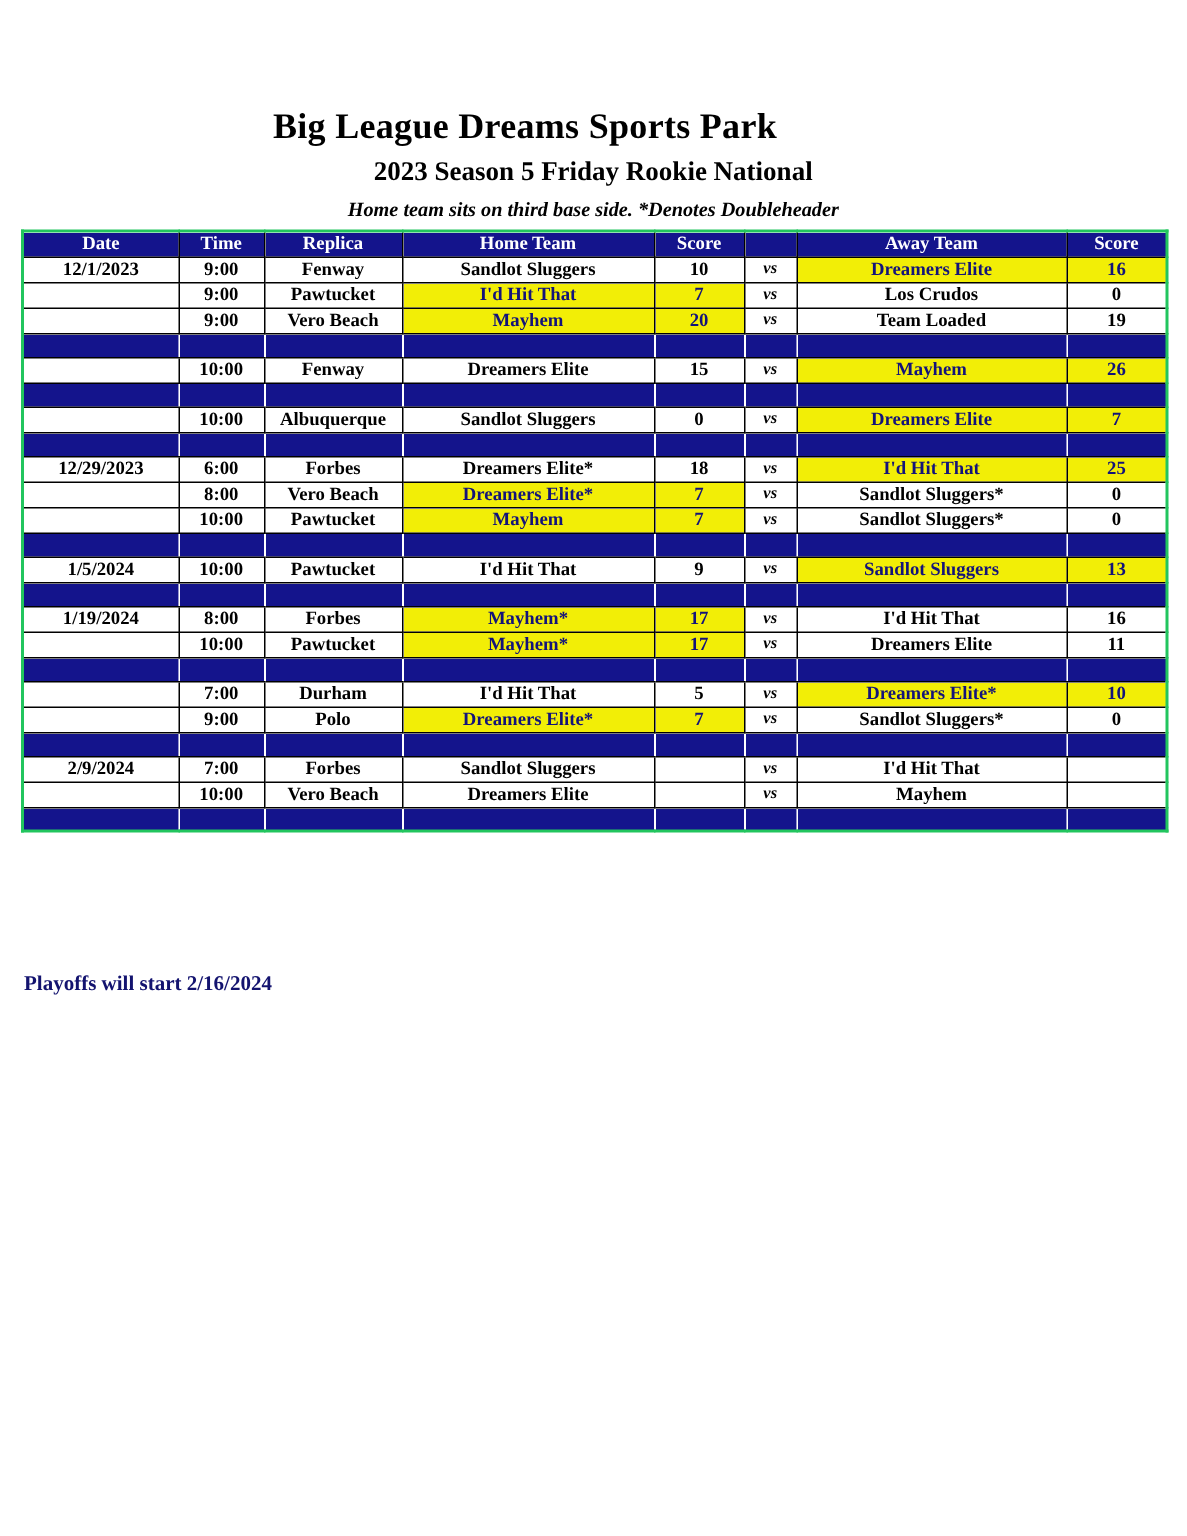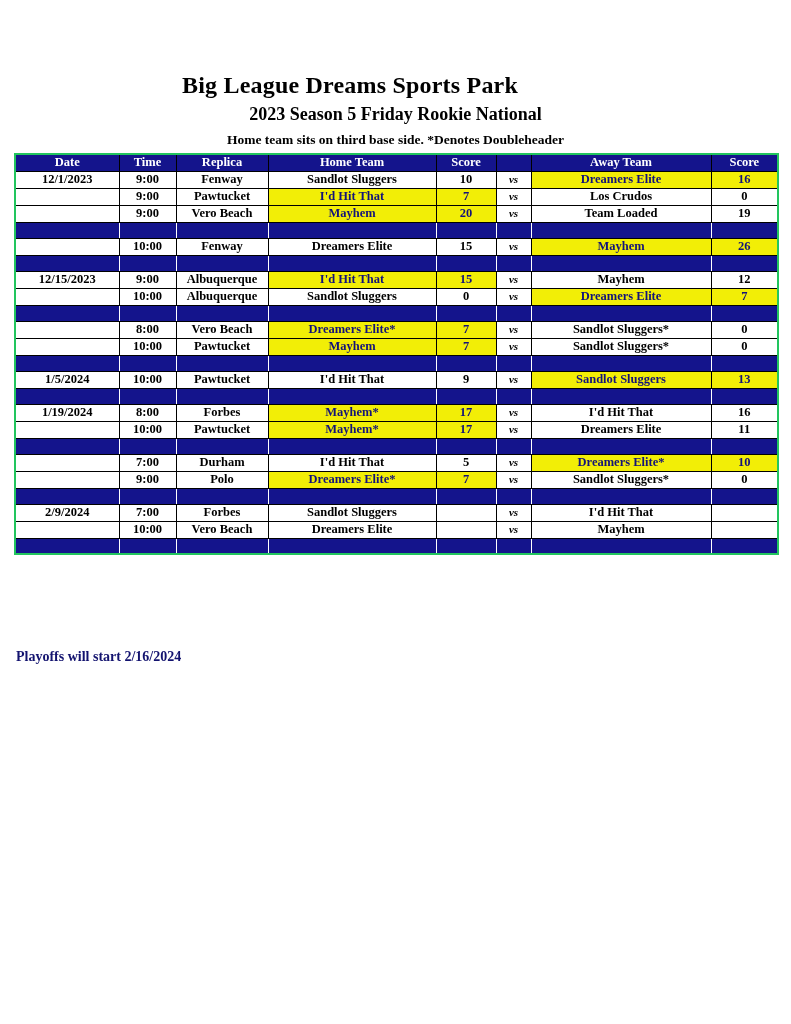--- a/index.html
+++ b/index.html
@@ -15,21 +15,21 @@
   .page-title{
     position:absolute;top:72px;left:0;width:700px;text-align:center;
     font-size:24px;font-weight:bold;letter-spacing:.2px;
   }
   .page-subtitle{
     position:absolute;top:104px;left:0;width:791px;text-align:center;
     font-size:18px;font-weight:bold;
   }
   .page-note{
     position:absolute;top:132px;left:0;width:791px;text-align:center;
-    font-size:13.5px;font-weight:bold;
+    font-size:13.5px;font-weight:bold;font-style:italic;
   }
   table.sched{
     position:absolute;top:153px;left:14px;width:763px;
     border-collapse:collapse;table-layout:fixed;
     border:2px solid #22c55e;
   }
   .sched th,.sched td{
     border:1.5px solid #000;height:17px;padding:0 2px;
     text-align:center;vertical-align:middle;
     font-size:12.5px;font-weight:bold;line-height:1.1;
@@ -137,48 +137,48 @@
         <td></td>
         <td></td>
         <td></td>
         <td></td>
         <td></td>
         <td></td>
         <td></td>
         <td></td>
       </tr>
       <tr>
-        <td>12/15/2023</td>
-        <td>9:00</td>
-        <td>Albuquerque</td>
-        <td class="win">I'd Hit That</td>
-        <td class="win">15</td>
-        <td class="vs">vs</td>
-        <td>Mayhem</td>
-        <td>12</td>
-      </tr>
-      <tr>
         <td></td>
         <td>10:00</td>
         <td>Albuquerque</td>
         <td>Sandlot Sluggers</td>
         <td>0</td>
         <td class="vs">vs</td>
         <td class="win">Dreamers Elite</td>
         <td class="win">7</td>
       </tr>
       <tr class="sep">
         <td></td>
         <td></td>
         <td></td>
         <td></td>
         <td></td>
         <td></td>
         <td></td>
         <td></td>
+      </tr>
+      <tr>
+        <td>12/29/2023</td>
+        <td>6:00</td>
+        <td>Forbes</td>
+        <td>Dreamers Elite*</td>
+        <td>18</td>
+        <td class="vs">vs</td>
+        <td class="win">I'd Hit That</td>
+        <td class="win">25</td>
       </tr>
       <tr>
         <td></td>
         <td>8:00</td>
         <td>Vero Beach</td>
         <td class="win">Dreamers Elite*</td>
         <td class="win">7</td>
         <td class="vs">vs</td>
         <td>Sandlot Sluggers*</td>
         <td>0</td>

